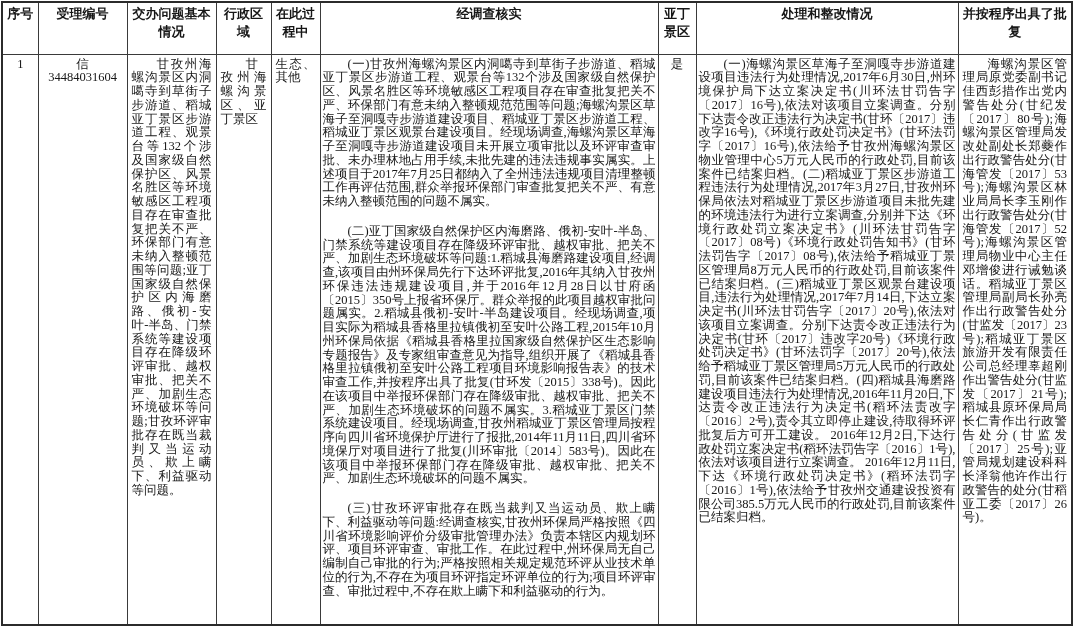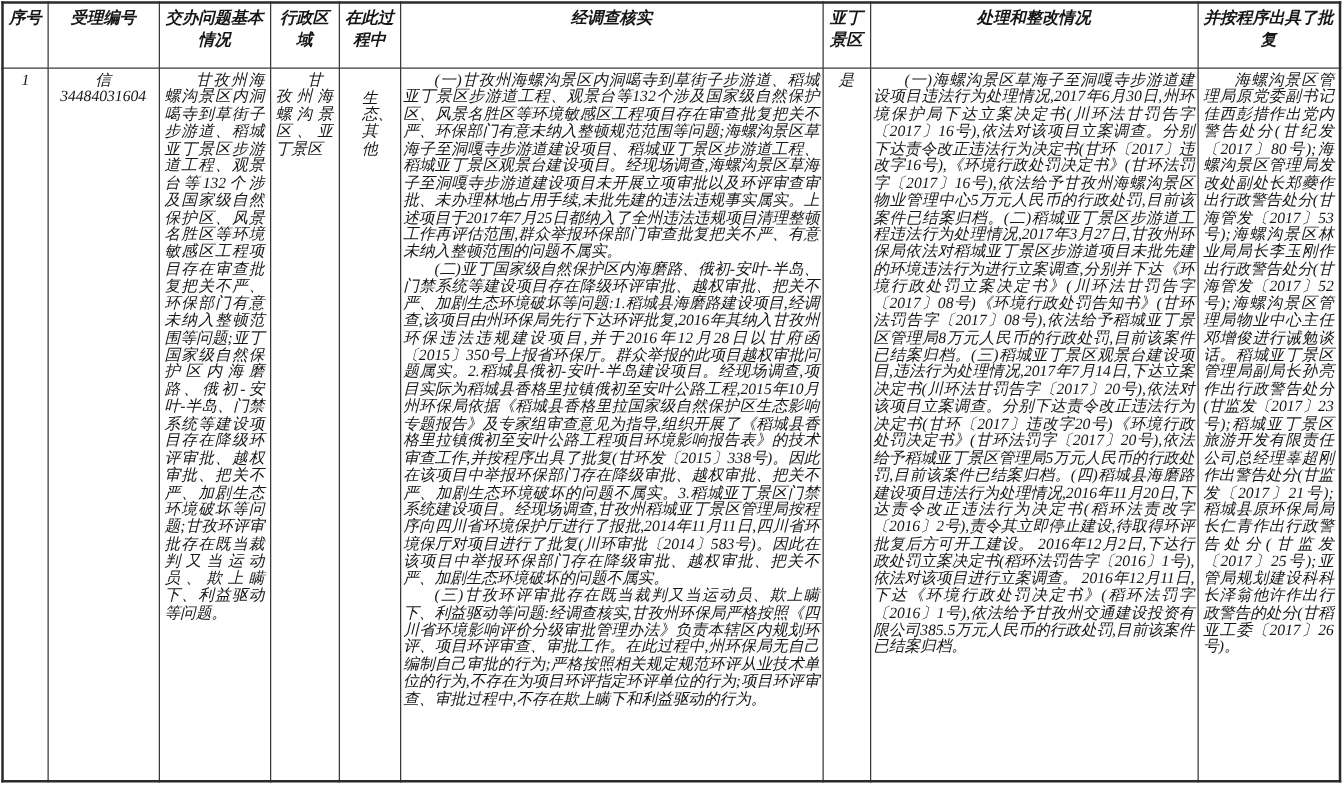--- a/index.html
+++ b/index.html
@@ -8,21 +8,20 @@
     background: #ffffff;
     width: 1074px;
     height: 629px;
     overflow: hidden;
   }
   .sheet {
     box-sizing: border-box;
     width: 849px;
     height: 627px;
     margin: 1px;
-    font-style: italic;
   }
   table.report {
     border-collapse: collapse;
     table-layout: fixed;
     width: 1070px;
     border: 2px solid #2b2b2b;
     font-family: "Liberation Serif", "DejaVu Serif", serif;
     color: #161616;
   }
   table.report th, table.report td {
@@ -49,23 +48,23 @@
     height: 571px;
   }
   td.narrow { padding: 3px 4px; }
   .center-top { text-align: center; }
   .para {
     margin: 0;
     text-indent: 2em;
     text-align: justify;
     text-justify: inter-character;
   }
-  .para + .para { margin-top: 0; }
+  .para + .para { margin-top: 16px; }
   .plain {
-    margin: 14px;
+    margin: 0;
     text-align: justify;
     text-justify: inter-character;
   }
   .case-no-line { text-align: center; }
 </style>
 </head>
 <body>
 
 <div class="sheet">
   <table class="report">

